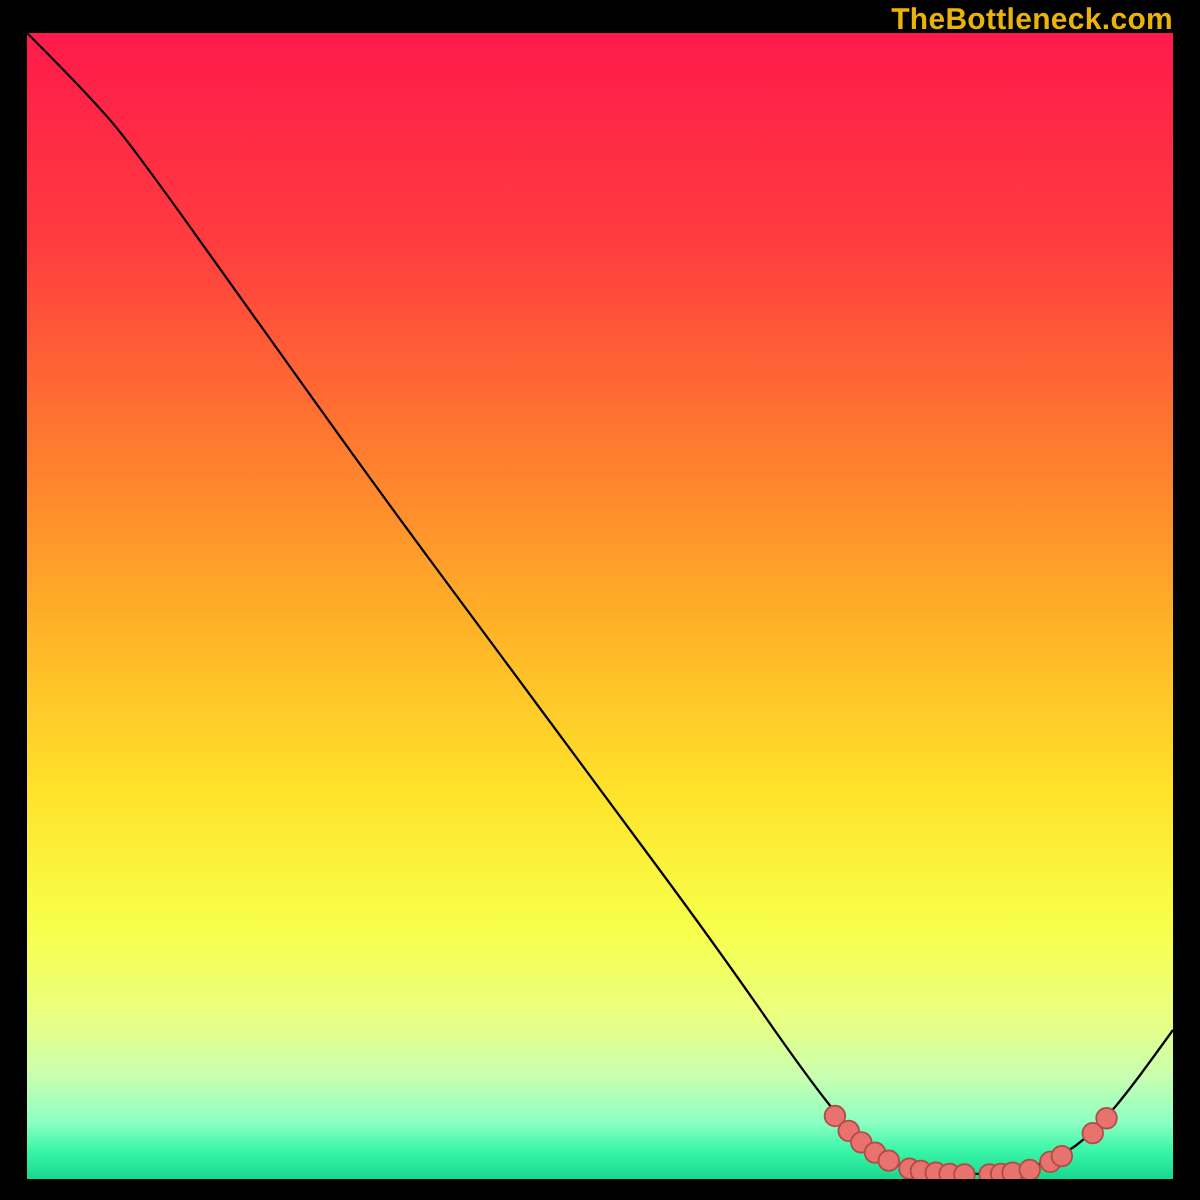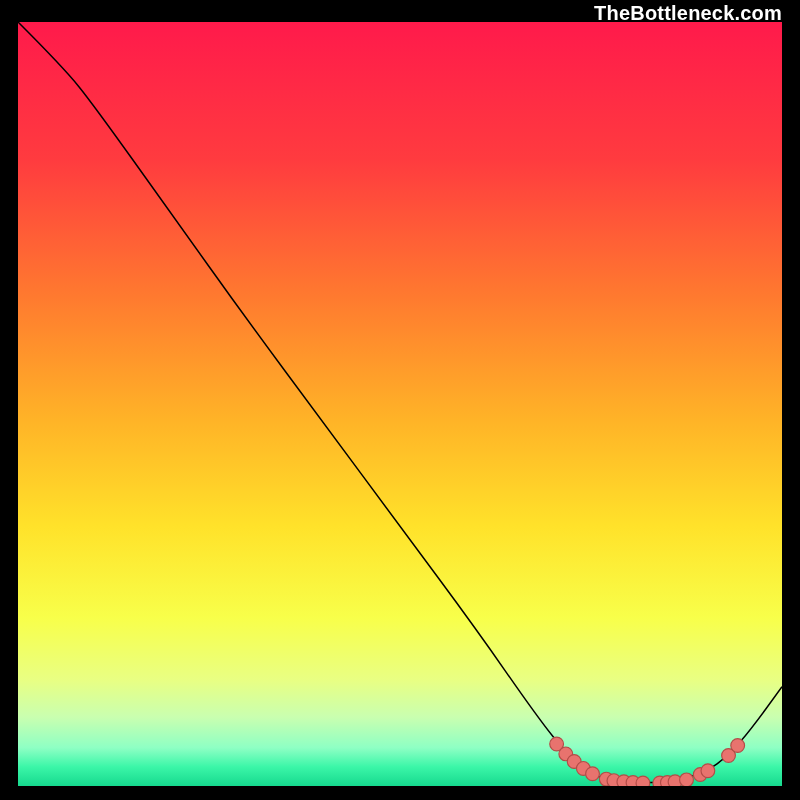--- a/index.html
+++ b/index.html
@@ -23,21 +23,21 @@
     width: 764px;
     height: 764px;
   }
   .watermark {
     position: absolute;
     top: 2px;
     right: 18px;
     font-family: Arial, Helvetica, sans-serif;
     font-size: 20px;
     font-weight: 600;
-    color: #ffffff;
+    color: #eab308;
     letter-spacing: 0.2px;
     user-select: none;
   }
   svg { display: block; }
 </style>
 </head>
 <body>
 
 <div class="stage">
   <div class="watermark">TheBottleneck.com</div>

